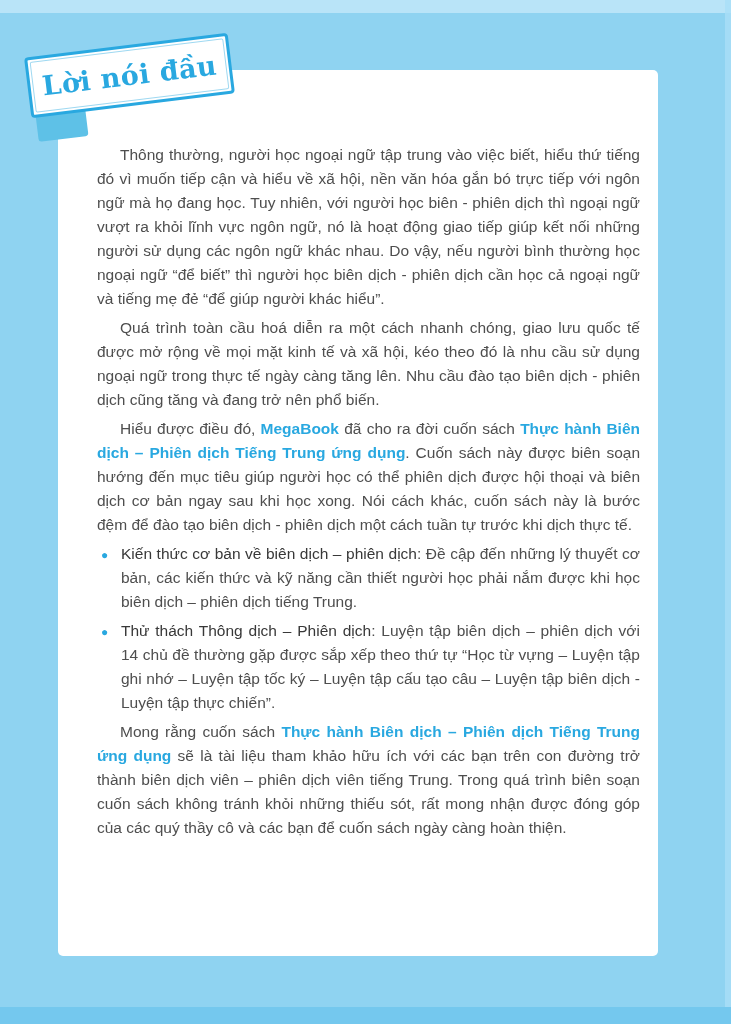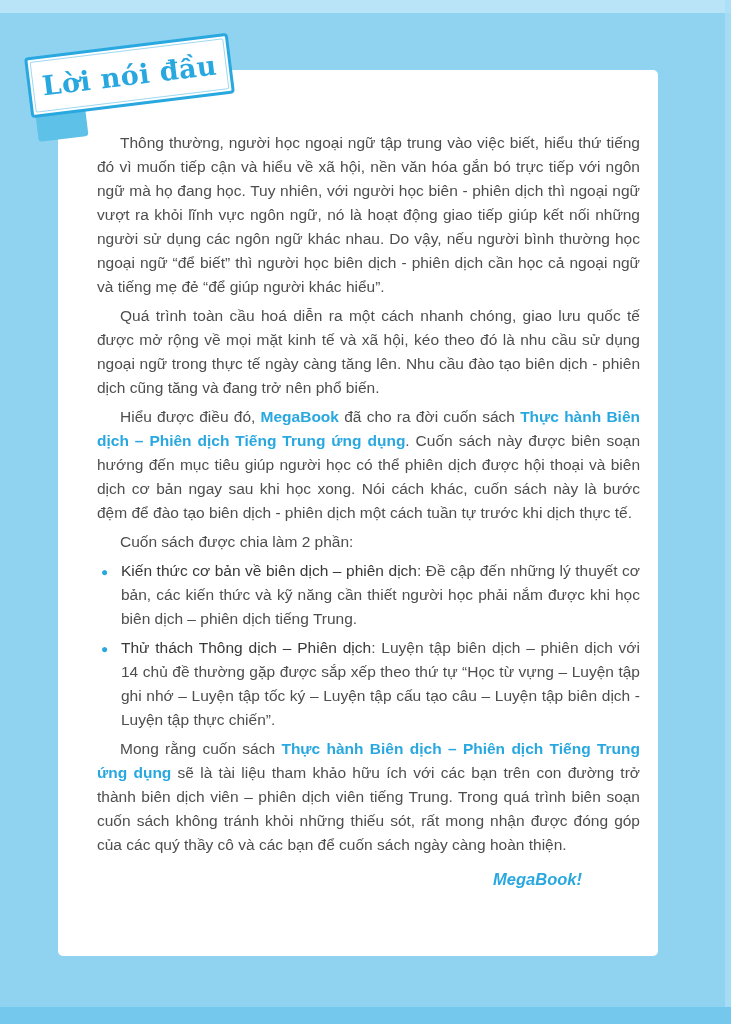--- a/index.html
+++ b/index.html
@@ -40,21 +40,21 @@
   .header-label::before{
     content:"";position:absolute;inset:2px;
     border:1px solid rgba(41,168,224,.45);border-radius:2px;
   }
   .header-label .title{
     font-family:"DejaVu Serif", serif;
     font-weight:bold;color:var(--accent);
     font-size:27px;letter-spacing:.5px;white-space:nowrap;
   }
   .content{
-    position:absolute;left:97px;top:131px;width:543px;z-index:2;
+    position:absolute;left:97px;top:143px;width:543px;z-index:2;
     font-size:15.5px;line-height:24px;color:var(--body-text);
     text-align:justify;
   }
   .para{margin:0 0 5px;text-indent:23px;}
   .bullet{position:relative;padding-left:24px;margin:1px 0 5px;}
   .bullet .dot{
     position:absolute;left:4px;top:1px;color:var(--accent);
     font-size:12px;line-height:24px;
   }
   .seg-normal{color:var(--body-text);}
@@ -78,19 +78,17 @@
 <div class="label-shadow"></div>
 <div class="header-label">
   <span class="title">Lời nói đầu</span>
 </div>
 
 <div class="content">
   <div id="content-blocks">
       <p class="para"><span class="seg-normal">Thông thường, người học ngoại ngữ tập trung vào việc biết, hiểu thứ tiếng đó vì muốn tiếp cận và hiểu về xã hội, nền văn hóa gắn bó trực tiếp với ngôn ngữ mà họ đang học. Tuy nhiên, với người học biên - phiên dịch thì ngoại ngữ vượt ra khỏi lĩnh vực ngôn ngữ, nó là hoạt động giao tiếp giúp kết nối những người sử dụng các ngôn ngữ khác nhau. Do vậy, nếu người bình thường học ngoại ngữ “để biết” thì người học biên dịch - phiên dịch cần học cả ngoại ngữ và tiếng mẹ đẻ “để giúp người khác hiểu”.</span></p>
       <p class="para"><span class="seg-normal">Quá trình toàn cầu hoá diễn ra một cách nhanh chóng, giao lưu quốc tế được mở rộng về mọi mặt kinh tế và xã hội, kéo theo đó là nhu cầu sử dụng ngoại ngữ trong thực tế ngày càng tăng lên. Nhu cầu đào tạo biên dịch - phiên dịch cũng tăng và đang trở nên phổ biến.</span></p>
       <p class="para"><span class="seg-normal">Hiểu được điều đó, </span><span class="seg-accent">MegaBook</span><span class="seg-normal"> đã cho ra đời cuốn sách </span><span class="seg-accent">Thực hành Biên dịch – Phiên dịch Tiếng Trung ứng dụng</span><span class="seg-normal">. Cuốn sách này được biên soạn hướng đến mục tiêu giúp người học có thể phiên dịch được hội thoại và biên dịch cơ bản ngay sau khi học xong. Nói cách khác, cuốn sách này là bước đệm để đào tạo biên dịch - phiên dịch một cách tuần tự trước khi dịch thực tế.</span></p>
-      <p class="para"><span class="seg-normal">Cuốn sách được chia làm 2 phần:</span></p>
       <div class="bullet"><span class="dot">●</span><span class="seg-dark">Kiến thức cơ bản về biên dịch – phiên dịch</span><span class="seg-normal">: Đề cập đến những lý thuyết cơ bản, các kiến thức và kỹ năng cần thiết người học phải nắm được khi học biên dịch – phiên dịch tiếng Trung.</span></div>
       <div class="bullet"><span class="dot">●</span><span class="seg-dark">Thử thách Thông dịch – Phiên dịch</span><span class="seg-normal">: Luyện tập biên dịch – phiên dịch với 14 chủ đề thường gặp được sắp xếp theo thứ tự “Học từ vựng – Luyện tập ghi nhớ – Luyện tập tốc ký – Luyện tập cấu tạo câu – Luyện tập biên dịch - Luyện tập thực chiến”.</span></div>
       <p class="para"><span class="seg-normal">Mong rằng cuốn sách </span><span class="seg-accent">Thực hành Biên dịch – Phiên dịch Tiếng Trung ứng dụng</span><span class="seg-normal"> sẽ là tài liệu tham khảo hữu ích với các bạn trên con đường trở thành biên dịch viên – phiên dịch viên tiếng Trung. Trong quá trình biên soạn cuốn sách không tránh khỏi những thiếu sót, rất mong nhận được đóng góp của các quý thầy cô và các bạn để cuốn sách ngày càng hoàn thiện.</span></p>
     </div>
-  <p class="signature">MegaBook!</p>
 </div>
 
 </body></html>

